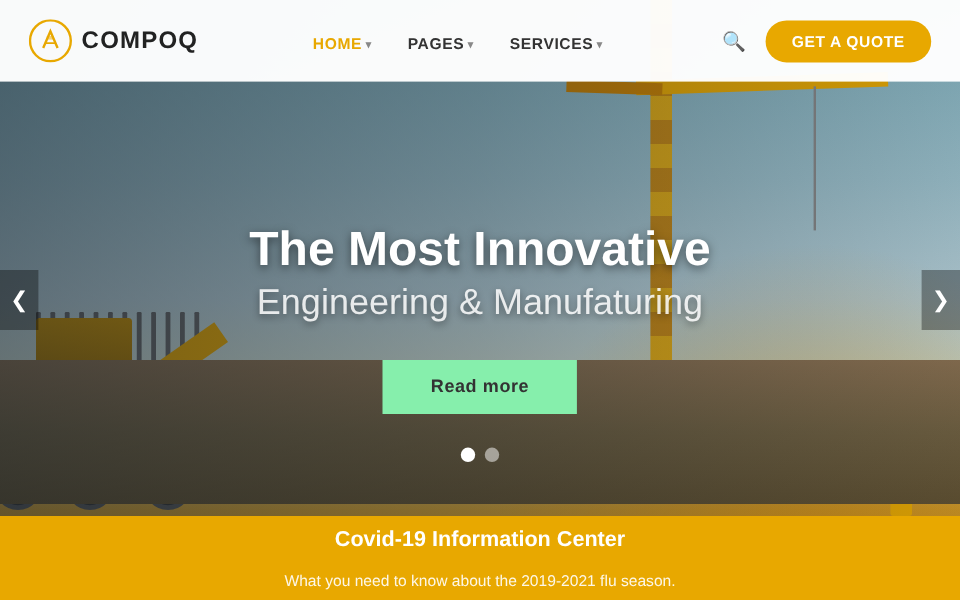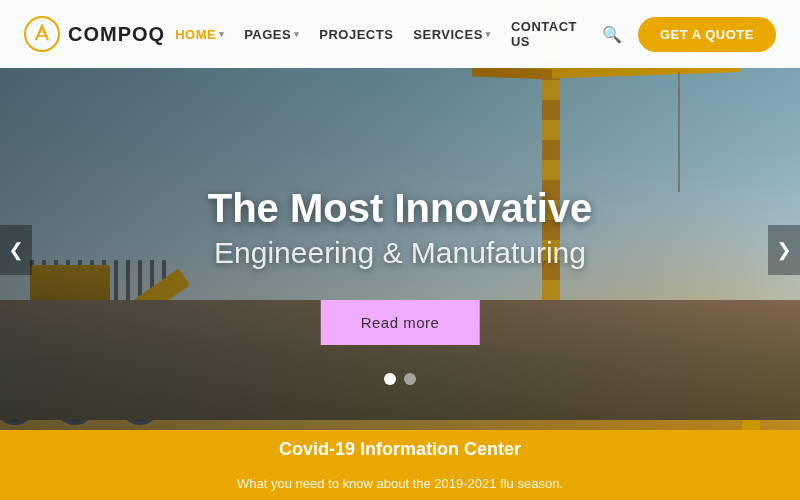--- a/index.html
+++ b/index.html
@@ -4,21 +4,21 @@
   <style>
     * { margin: 0; padding: 0; box-sizing: border-box; }
     body { font-family: 'Arial', sans-serif; width: 800px; height: 500px; overflow: hidden; }
 
     
     .navbar {
       position: absolute;
       top: 0; left: 0; right: 0;
       height: 68px;
       display: flex;
-      align-items: center;
+      align-items: flex-end;
       justify-content: space-between;
       padding: 16px 24px;
       z-index: 100;
       background: rgba(255,255,255,0.97);
     }
     .logo-area {
       display: flex;
       align-items: center;
       gap: 8px;
     }
@@ -28,21 +28,21 @@
     }
     .logo-text {
       font-size: 20px;
       font-weight: 700;
       color: #222;
       letter-spacing: 1px;
     }
     .nav-links {
       display: flex;
       align-items: center;
-      gap: 0;
+      gap: 10px;
       list-style: none;
     }
     .nav-links li a {
       text-decoration: none;
       font-size: 13px;
       font-weight: 600;
       color: #333;
       padding: 8px 10px;
       display: flex;
       align-items: center;
@@ -202,26 +202,26 @@
       margin-top: 31px;
     }
     .hero-subtitle {
       font-size: 30px;
       font-weight: 400;
       color: rgba(255,255,255,0.85);
       text-shadow: 0 2px 6px rgba(0,0,0,0.4);
       margin-bottom: 30px;
     }
     .read-more-btn {
-      background: #f0abfc;
+      background: #86efac;
       color: #333;
       border: none;
       padding: 14px 40px;
       font-size: 15px;
-      font-weight: 400;
+      font-weight: 700;
       cursor: pointer;
       letter-spacing: 0.5px;
     }
 
     
     .carousel-arrow {
       position: absolute;
       top: 50%;
       transform: translateY(-50%);
       background: rgba(0,0,0,0.35);
@@ -423,29 +423,23 @@
         <a href="#" class="active">
           HOME <span class="chevron">▾</span>
         </a>
       </li>
       <li>
         <a href="#">
           PAGES <span class="chevron">▾</span>
         </a>
       </li>
       <li>
-        <a href="#">PROJECTS</a>
-      </li>
-      <li>
         <a href="#">
           SERVICES <span class="chevron">▾</span>
         </a>
-      </li>
-      <li>
-        <a href="#">CONTACT US</a>
       </li>
     </ul>
 
     <div class="nav-right">
       <button class="search-icon-btn">
         <span>🔍</span>
       </button>
       <button class="get-quote-btn">GET A QUOTE</button>
     </div>
   </div>

